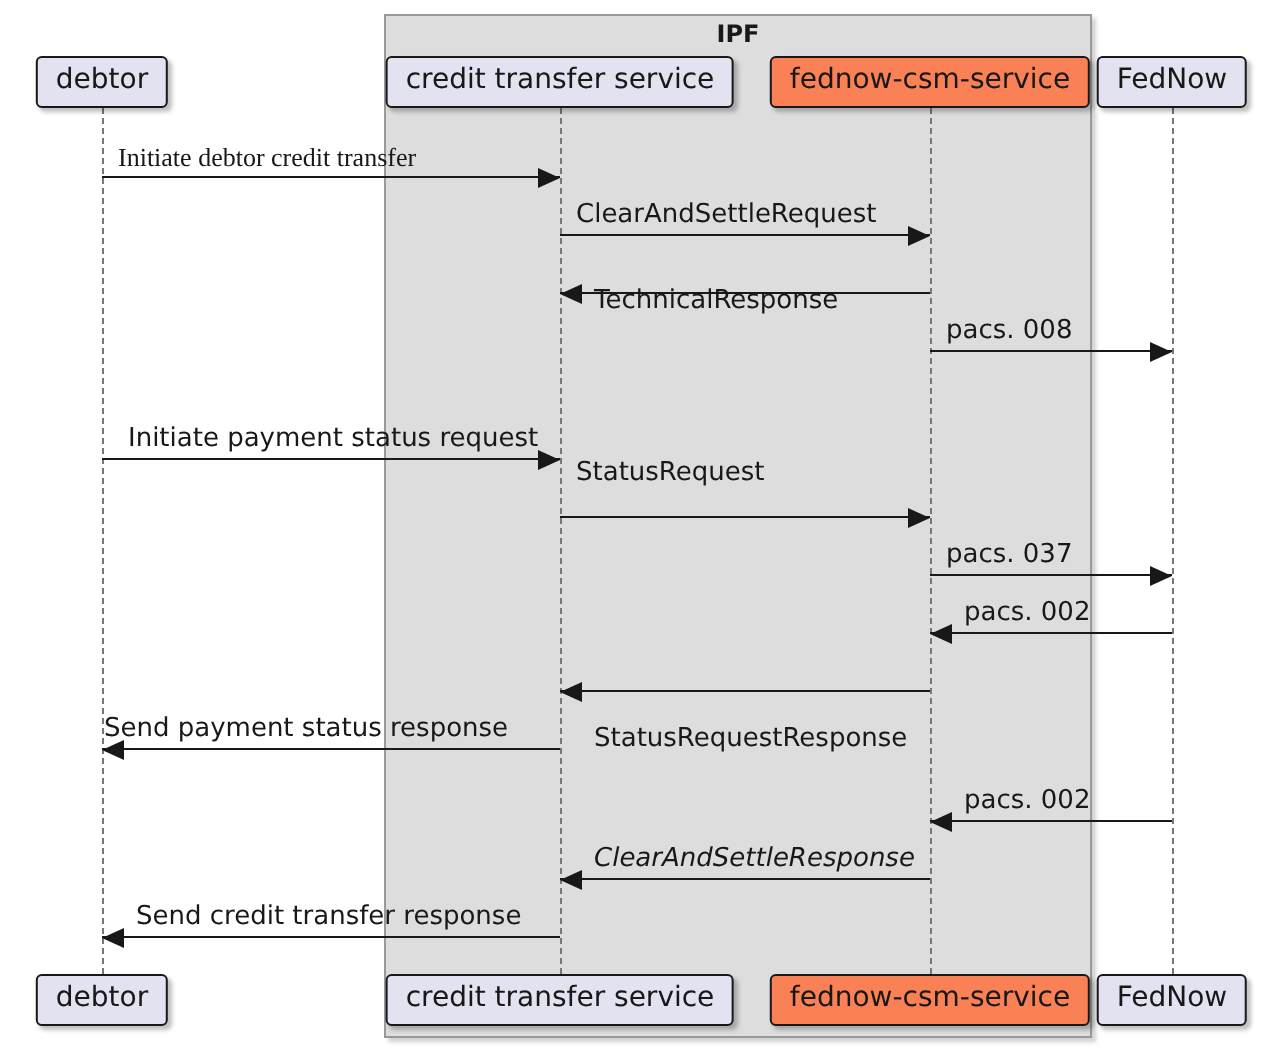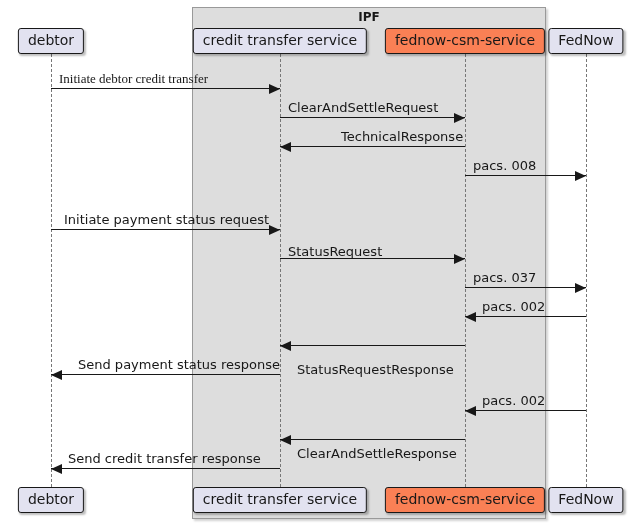--- a/index.html
+++ b/index.html
@@ -83,46 +83,46 @@
 
   <div id="messages">
       <div class="msg-line" style="left: 51px; top: 88px; width: 229px;"></div>
       <div class="msg-arrow right" style="top: 84px; left: 269px;"></div>
       <div class="msg-label" style="left: 59px; top: 71px; font-family: Liberation Serif, serif;">Initiate debtor credit transfer</div>
       <div class="msg-line" style="left: 280px; top: 117px; width: 185px;"></div>
       <div class="msg-arrow right" style="top: 113px; left: 454px;"></div>
       <div class="msg-label" style="left: 288px; top: 100px;">ClearAndSettleRequest</div>
       <div class="msg-line" style="left: 280px; top: 146px; width: 185px;"></div>
       <div class="msg-arrow left" style="top: 142px; left: 280px;"></div>
-      <div class="msg-label" style="left: 297px; top: 129px; margin-left: 44px;">TechnicalResponse</div>
+      <div class="msg-label" style="left: 297px; top: 143px;">TechnicalResponse</div>
       <div class="msg-line" style="left: 465px; top: 175px; width: 121px;"></div>
       <div class="msg-arrow right" style="top: 171px; left: 575px;"></div>
       <div class="msg-label" style="left: 473px; top: 158px; text-align: center;">pacs. 008</div>
       <div class="msg-line" style="left: 51px; top: 229px; width: 229px;"></div>
       <div class="msg-arrow right" style="top: 225px; left: 269px;"></div>
       <div class="msg-label" style="left: 64px; top: 212px; text-align: right;">Initiate payment status request</div>
       <div class="msg-line" style="left: 280px; top: 258px; width: 185px;"></div>
       <div class="msg-arrow right" style="top: 254px; left: 454px;"></div>
-      <div class="msg-label" style="left: 288px; top: 244px; text-align: center;">StatusRequest</div>
+      <div class="msg-label" style="left: 288px; top: 229px; text-align: center;">StatusRequest</div>
       <div class="msg-line" style="left: 465px; top: 287px; width: 121px;"></div>
       <div class="msg-arrow right" style="top: 283px; left: 575px;"></div>
       <div class="msg-label" style="left: 473px; top: 270px;">pacs. 037</div>
       <div class="msg-line" style="left: 465px; top: 316px; width: 121px;"></div>
       <div class="msg-arrow left" style="top: 312px; left: 465px;"></div>
       <div class="msg-label" style="left: 482px; top: 299px;">pacs. 002</div>
       <div class="msg-line" style="left: 280px; top: 345px; width: 185px;"></div>
       <div class="msg-arrow left" style="top: 341px; left: 280px;"></div>
       <div class="msg-label" style="left: 297px; top: 328px; margin-top: 34px;">StatusRequestResponse</div>
       <div class="msg-line" style="left: 51px; top: 374px; width: 229px;"></div>
       <div class="msg-arrow left" style="top: 370px; left: 51px;"></div>
-      <div class="msg-label" style="left: 78px; top: 357px;">Send payment status response</div>
+      <div class="msg-label" style="left: 52px; top: 357px;">Send payment status response</div>
       <div class="msg-line" style="left: 465px; top: 410px; width: 121px;"></div>
       <div class="msg-arrow left" style="top: 406px; left: 465px;"></div>
       <div class="msg-label" style="left: 482px; top: 393px;">pacs. 002</div>
       <div class="msg-line" style="left: 280px; top: 439px; width: 185px;"></div>
       <div class="msg-arrow left" style="top: 435px; left: 280px;"></div>
-      <div class="msg-label" style="left: 297px; top: 446px;">ClearAndSettleResponse</div>
+      <div class="msg-label" style="left: 297px; top: 422px; font-style: italic;">ClearAndSettleResponse</div>
       <div class="msg-line" style="left: 51px; top: 468px; width: 229px;"></div>
       <div class="msg-arrow left" style="top: 464px; left: 51px;"></div>
       <div class="msg-label" style="left: 68px; top: 451px;">Send credit transfer response</div>
     </div>
 
 </div>
 
 </body></html>

